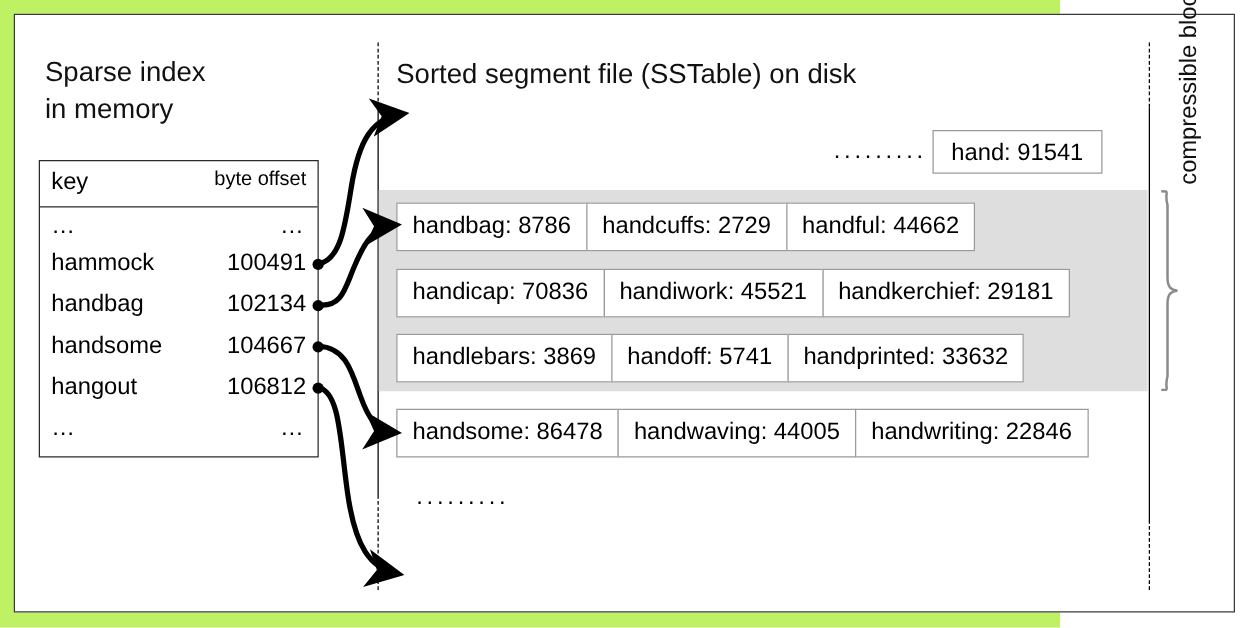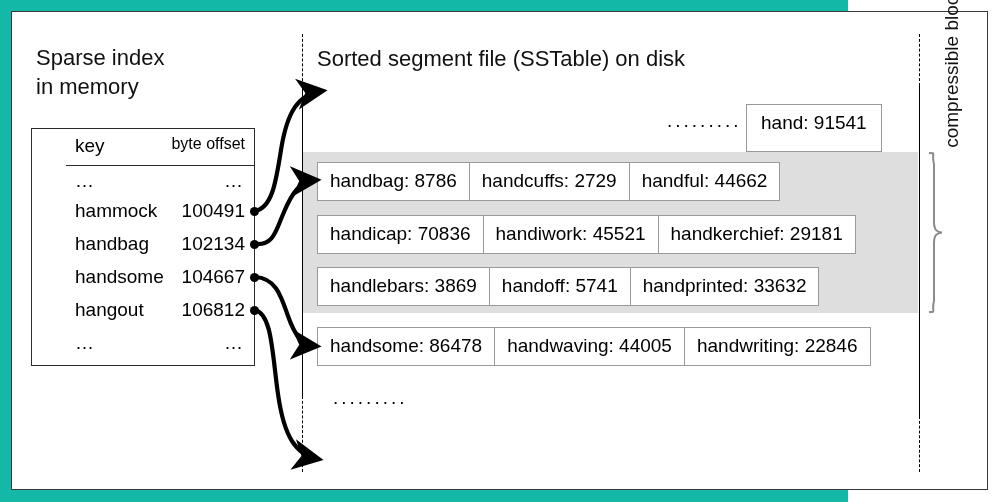--- a/index.html
+++ b/index.html
@@ -1,30 +1,30 @@
 <!DOCTYPE html>
 <html><head>
 <meta charset="utf-8">
 <style>
   html,body{margin:0;padding:0;background:#ffffff;}
   body{width:1000px;height:502px;overflow:hidden;
        font-family:"Liberation Sans","DejaVu Sans",sans-serif;color:#000;}
 
-  #figure{position:relative;width:848px;height:502px;background:#14b8a6;}
+  #figure{position:relative;width:848px;height:502px;background:#bef264;}
 
   
   .frame{position:absolute;left:11px;top:11px;width:977px;height:479px;
          border:1px solid #3a3a3a;box-sizing:border-box;background:#fff;}
 
   
   .left-title{position:absolute;left:36px;top:43px;width:250px;
               font-size:22px;line-height:29px;font-weight:400;color:#111;}
 
   .index-table{position:absolute;left:31px;top:128px;width:224px;height:238px;
-               border:1.5px solid #2b2b2b;box-sizing:border-box;background:#fff;padding-left:34px;}
+               border:1.5px solid #2b2b2b;box-sizing:border-box;background:#fff;}
   .idx-head{height:36px;border-bottom:1.5px solid #2b2b2b;position:relative;}
   .idx-head .k{position:absolute;left:9px;top:6px;font-size:19px;}
   .idx-head .o{position:absolute;right:9px;top:6px;font-size:16px;}
   .idx-row{height:33px;position:relative;}
   .idx-row .k{position:absolute;left:9px;top:4px;font-size:19px;white-space:nowrap;}
   .idx-row .o{position:absolute;right:9px;top:4px;font-size:19px;white-space:nowrap;}
   .idx-row.gap{height:30px;}
   .idx-row.pad{height:26px;}
 
   .dots3{letter-spacing:2px;font-size:19px;}
@@ -50,21 +50,21 @@
               background:#dedede;}
 
   
   .entry-row{position:absolute;display:flex;align-items:stretch;text-align:center;}
   .cell{border:1px solid #9a9a9a;background:#fff;box-sizing:border-box;
         font-size:19px;padding:7px 12px 8px 12px;white-space:nowrap;
         display:flex;align-items:center;}
   .cell + .cell{margin-left:-1px;}
 
   .single-box{position:absolute;border:1px solid #9a9a9a;background:#fff;
-              font-size:19px;padding:7px 14px 17px 14px;white-space:nowrap;}
+              font-size:19px;padding:7px 14px 4px 14px;white-space:nowrap;}
 
   .ell-long{position:absolute;font-size:19px;letter-spacing:3px;color:#000;}
 
   
   .brace{position:absolute;left:928px;top:152px;width:16px;height:161px;
          color:#8b8b8b;font-size:0;}
   .brace svg{display:block;}
   .cb-label{position:absolute;left:941px;top:150px;width:166px;height:22px;
             transform:rotate(-90deg);transform-origin:0 0;
             font-size:19px;color:#111;white-space:nowrap;

